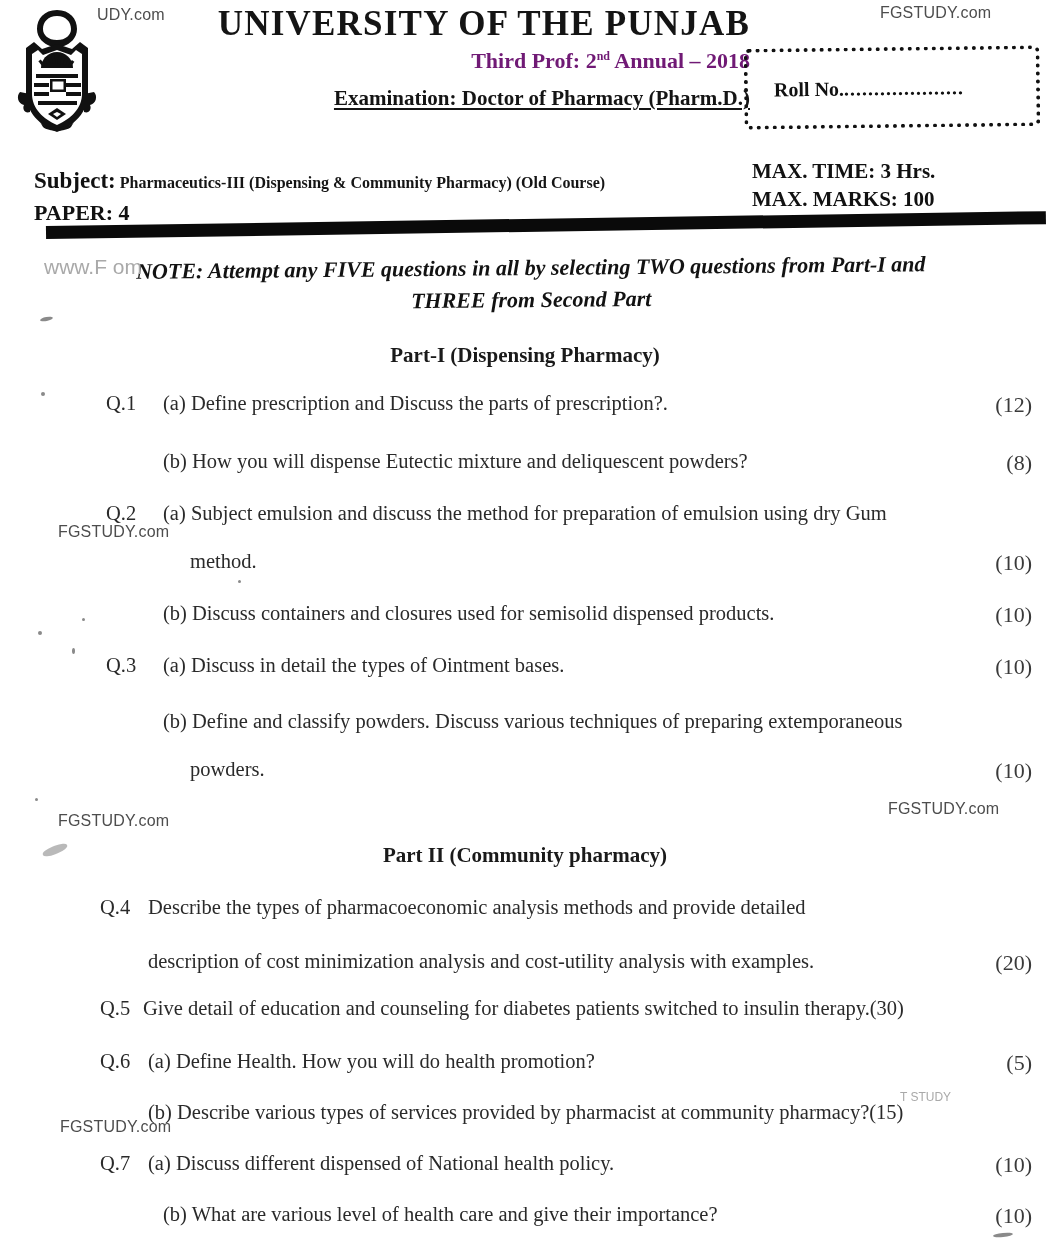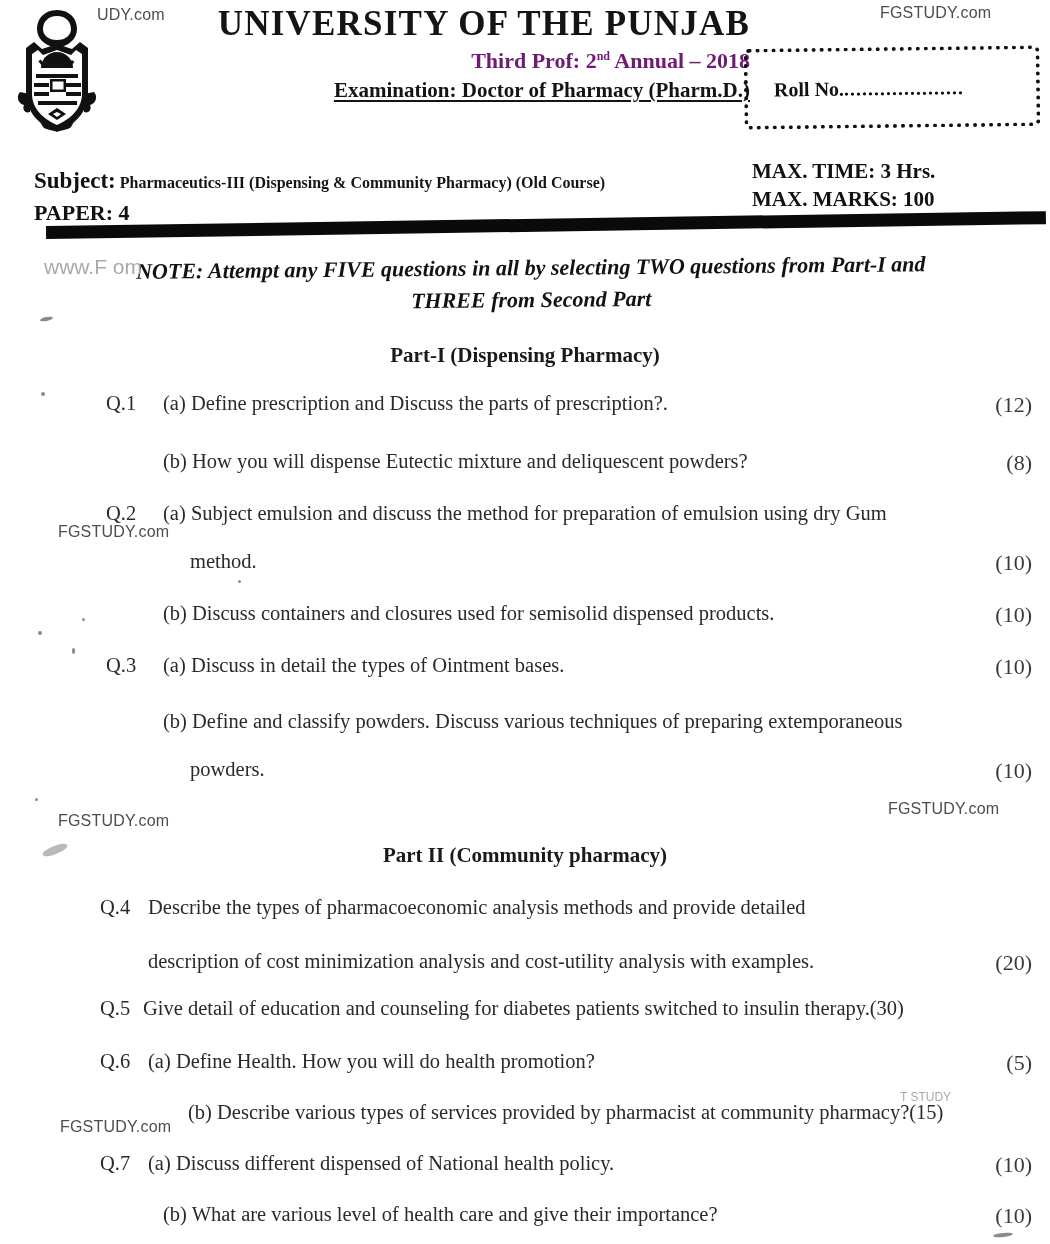--- a/index.html
+++ b/index.html
@@ -48,21 +48,21 @@
     font-size: 22px;
     margin-top: 5px;
     color: #701a75;
     white-space: nowrap;
   }
   .exam-line2 sup { font-size: 12px; }
   .exam-line3 {
     font-family: "Liberation Serif", serif;
     font-weight: bold;
     font-size: 21px;
-    margin-top: 4px;
+    margin-top: 12px;
     text-decoration: underline;
     text-underline-offset: 3px;
     color: #141414;
     white-space: nowrap;
   }
 
   
   .roll-box {
     position: absolute;
     left: 744px;
@@ -339,21 +339,21 @@
   <div class="q-row" style="left:148px; top:950px;">description of cost minimization analysis and cost-utility analysis with examples.</div>
   <div class="q-marks" style="left:962px; top:950px;">(20)</div>
 
   <div class="q-num" style="left:100px; top:997px;">Q.5</div>
   <div class="q-row" style="left:143px; top:997px;">Give detail of education and counseling for diabetes patients switched to insulin therapy.(30)</div>
 
   <div class="q-num" style="left:100px; top:1050px;">Q.6</div>
   <div class="q-row" style="left:148px; top:1050px;">(a) Define Health. How you will do health promotion?</div>
   <div class="q-marks" style="left:962px; top:1050px;">(5)</div>
 
-  <div class="q-row" style="left:148px; top:1101px;margin-left:40px;">(b) Describe various types of services provided by pharmacist at community pharmacy?(15)</div>
+  <div class="q-row" style="left:148px; top:1101px;">(b) Describe various types of services provided by pharmacist at community pharmacy?(15)</div>
 
   <div class="q-num" style="left:100px; top:1152px;">Q.7</div>
   <div class="q-row" style="left:148px; top:1152px;">(a) Discuss different dispensed of National health policy.</div>
   <div class="q-marks" style="left:962px; top:1152px;">(10)</div>
 
   <div class="q-row" style="left:163px; top:1203px;">(b) What are various level of health care and give their importance?</div>
   <div class="q-marks" style="left:962px; top:1203px;">(10)</div>
 
   <div class="wm" style="left:880px; top:4px;">FGSTUDY.com</div>
   <div class="wm" style="left:97px; top:6px;">UDY.com</div>

